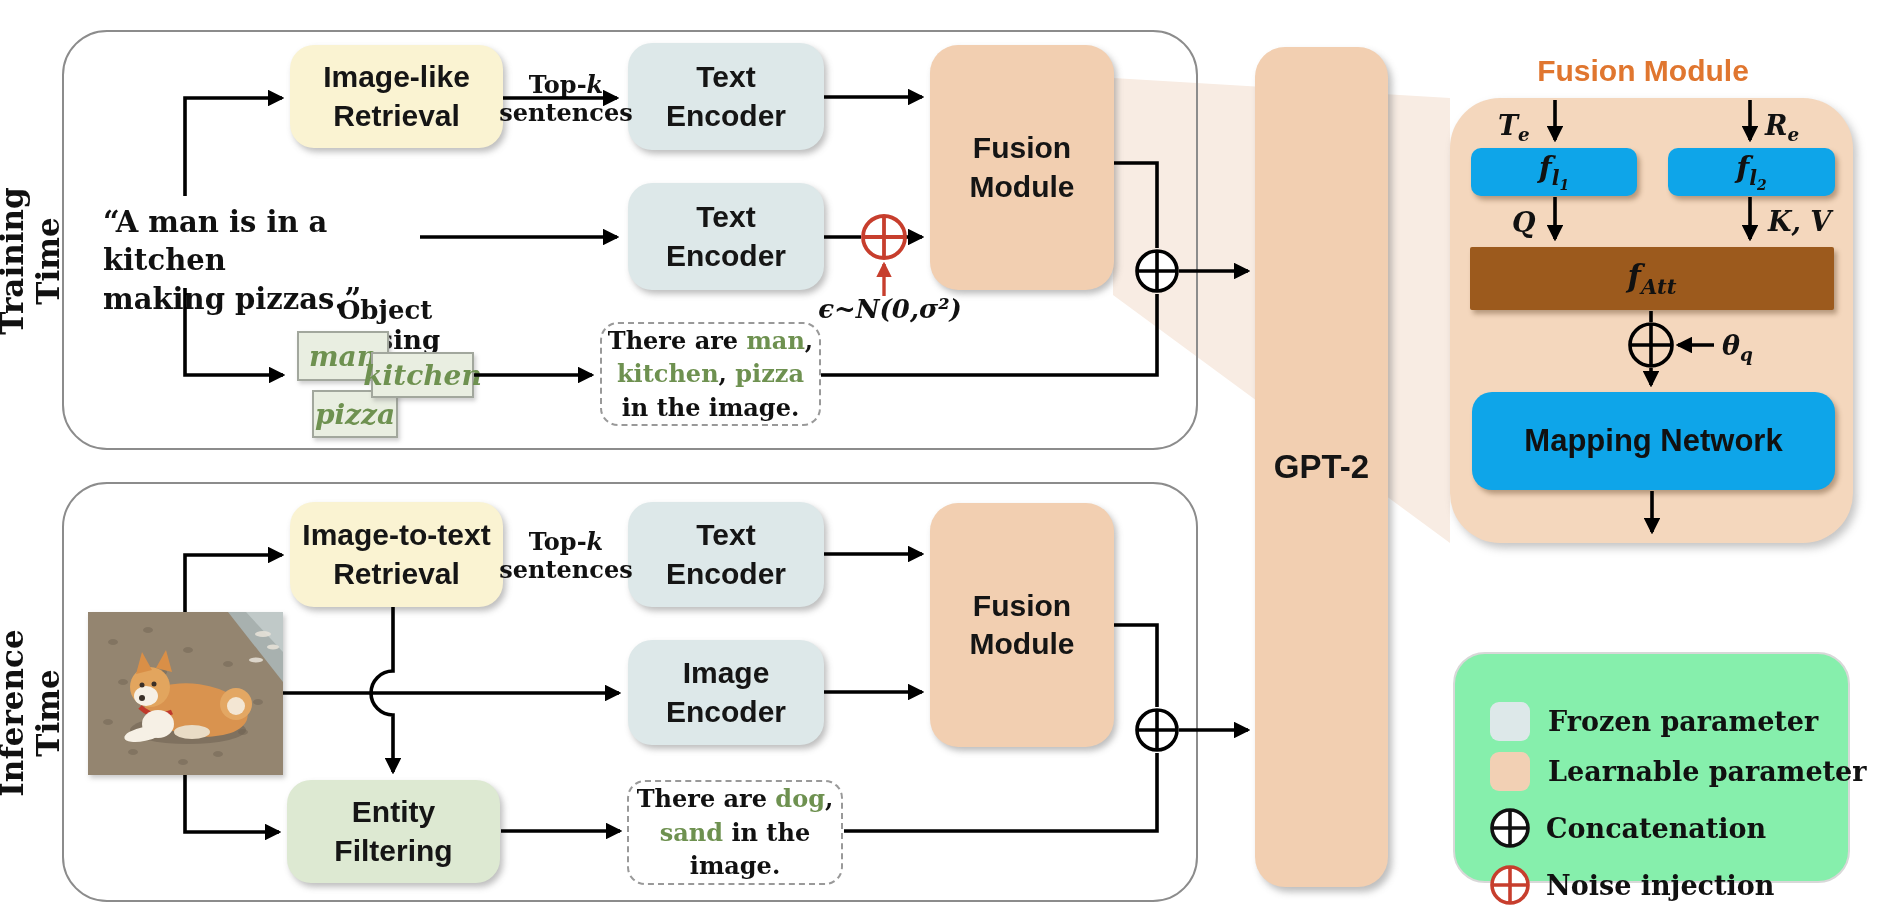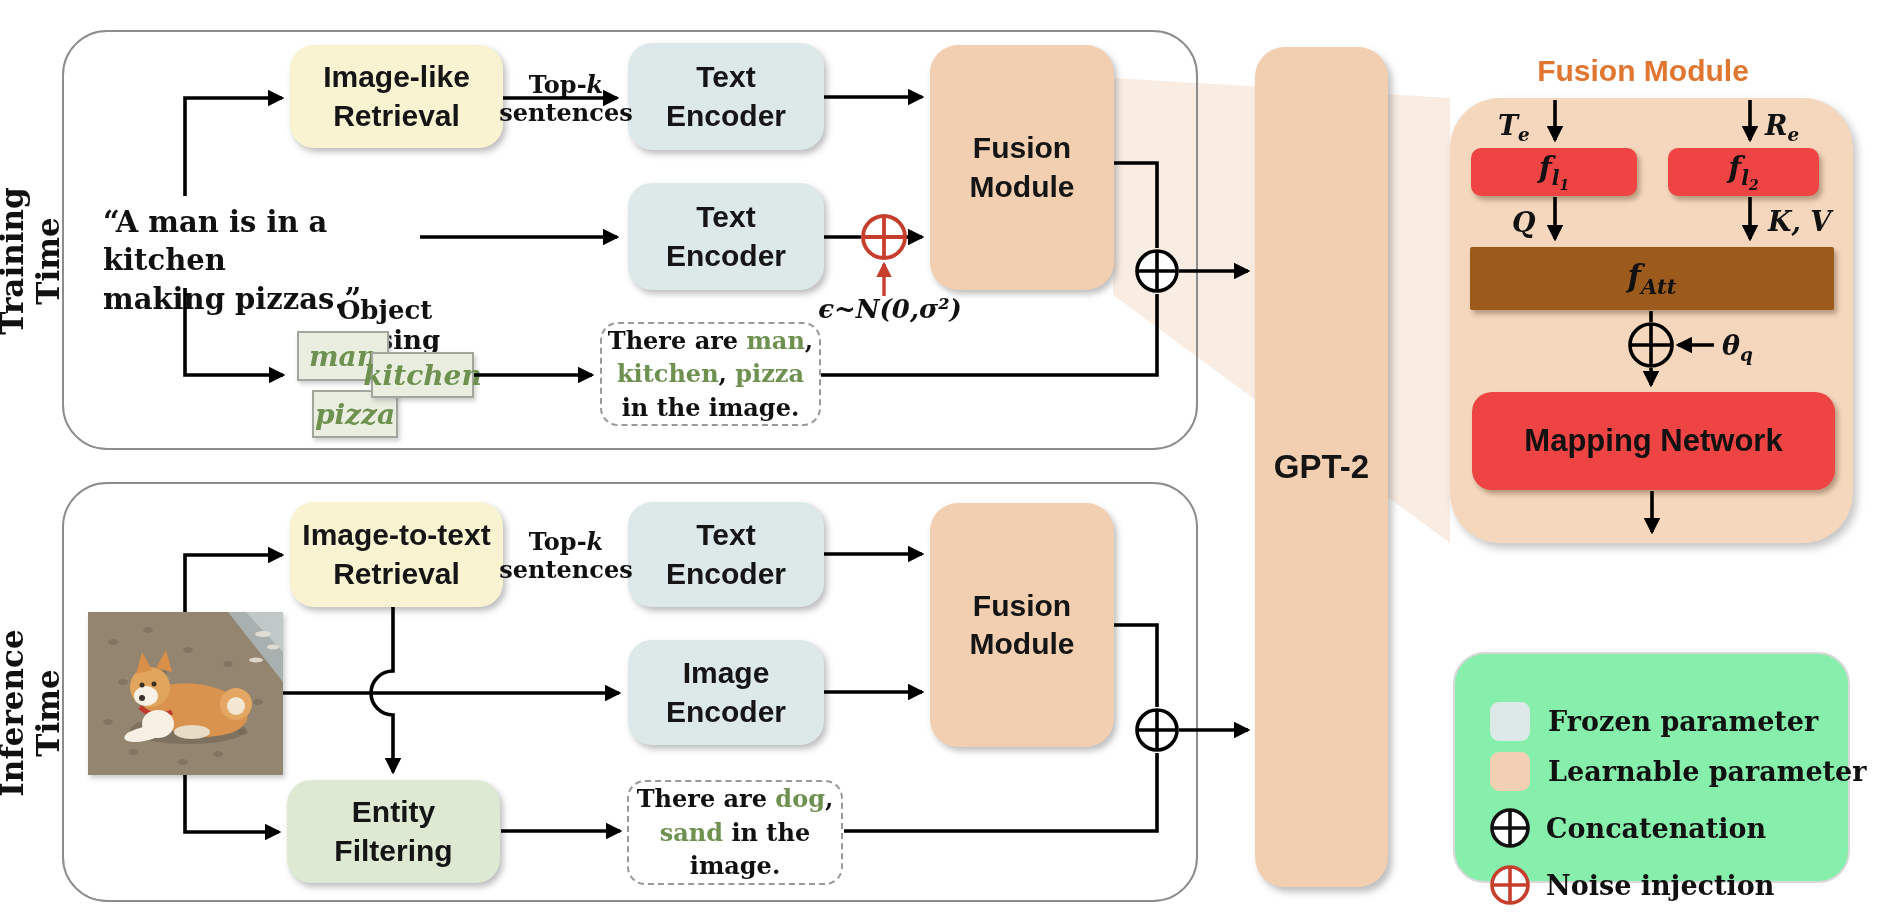--- a/index.html
+++ b/index.html
@@ -57,21 +57,21 @@
   }
   #fusion-panel {
     position:absolute; left:1450px; top:98px; width:403px; height:445px;
     background:#f4d7bd; border-radius:50px; box-shadow:4px 5px 8px rgba(110,110,110,.4);
   }
   #fusion-title {
     position:absolute; left:1493px; top:54px; width:300px; text-align:center;
     font-weight:bold; font-size:30px; color:#e0762f;
   }
   .inner-orange {
-    position:absolute; background:#ef4444; border-radius:10px;
+    position:absolute; background:#0ea5e9; border-radius:10px;
     display:flex; align-items:center; justify-content:center;
     box-shadow:3px 4px 5px rgba(90,60,30,.4); color:#111;
   }
   .inner-brown { background:#9c5a1d; }
   #legend {
     position:absolute; left:1453px; top:652px; width:397px; height:231px;
     background:#86efac; border:2.5px solid #d8d8d8; border-radius:32px;
   }
   .legend-row { position:absolute; display:flex; align-items:center; }
   .legend-swatch { width:40px; height:39px; border-radius:9px; }
@@ -243,21 +243,21 @@
   <div id="gpt2" style="z-index:3;">
     <span>GPT-2</span>
   </div>
 
   <div id="fusion-title" style="z-index:3;">Fusion Module</div>
   <div id="fusion-panel" style="z-index:2;"></div>
 
   <div class="inner-orange" style="left:1471px; top:148px; width:166px; height:48px; z-index:3;">
     <span class="math" style="font-size:30px;"><span>f</span><sub><span>l</span><sub>1</sub></sub></span>
   </div>
-  <div class="inner-orange" style="left:1668px; top:148px; width:151px; height:48px; z-index:3;">
+  <div class="inner-orange" style="left:1668px; top:148px; width:167px; height:48px; z-index:3;">
     <span class="math" style="font-size:30px;"><span>f</span><sub><span>l</span><sub>2</sub></sub></span>
   </div>
   <div class="inner-orange inner-brown" style="left:1470px; top:247px; width:364px; height:63px; border-radius:2px; z-index:3;">
     <span class="math" style="font-size:31px;"><span>f</span><sub>Att</sub></span>
   </div>
   <div class="inner-orange" style="left:1472px; top:392px; width:363px; height:98px; border-radius:20px; z-index:3; font-family:'Liberation Sans',sans-serif; font-weight:bold; font-size:31px;">
     <span>Mapping Network</span>
   </div>
 
   <div class="mathlbl math" style="left:1498px; top:110px; font-size:27px; z-index:4;"><span>T</span><sub>e</sub></div>

